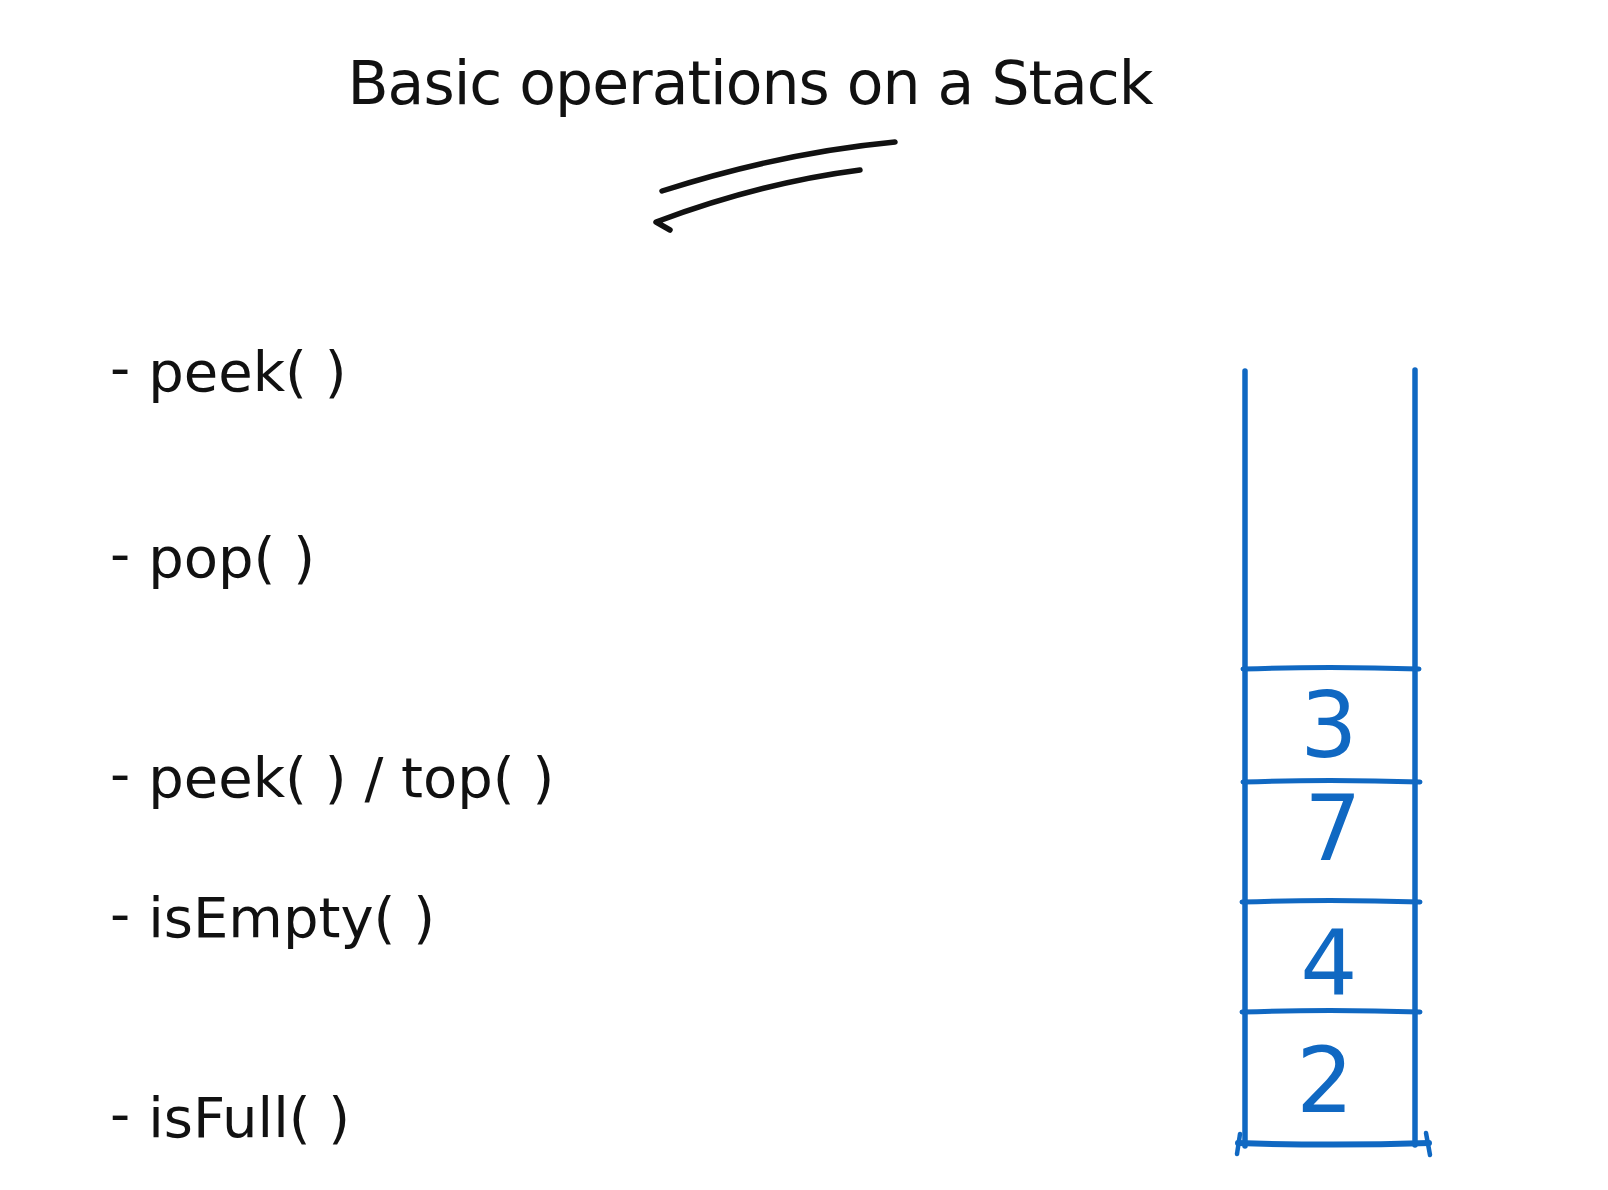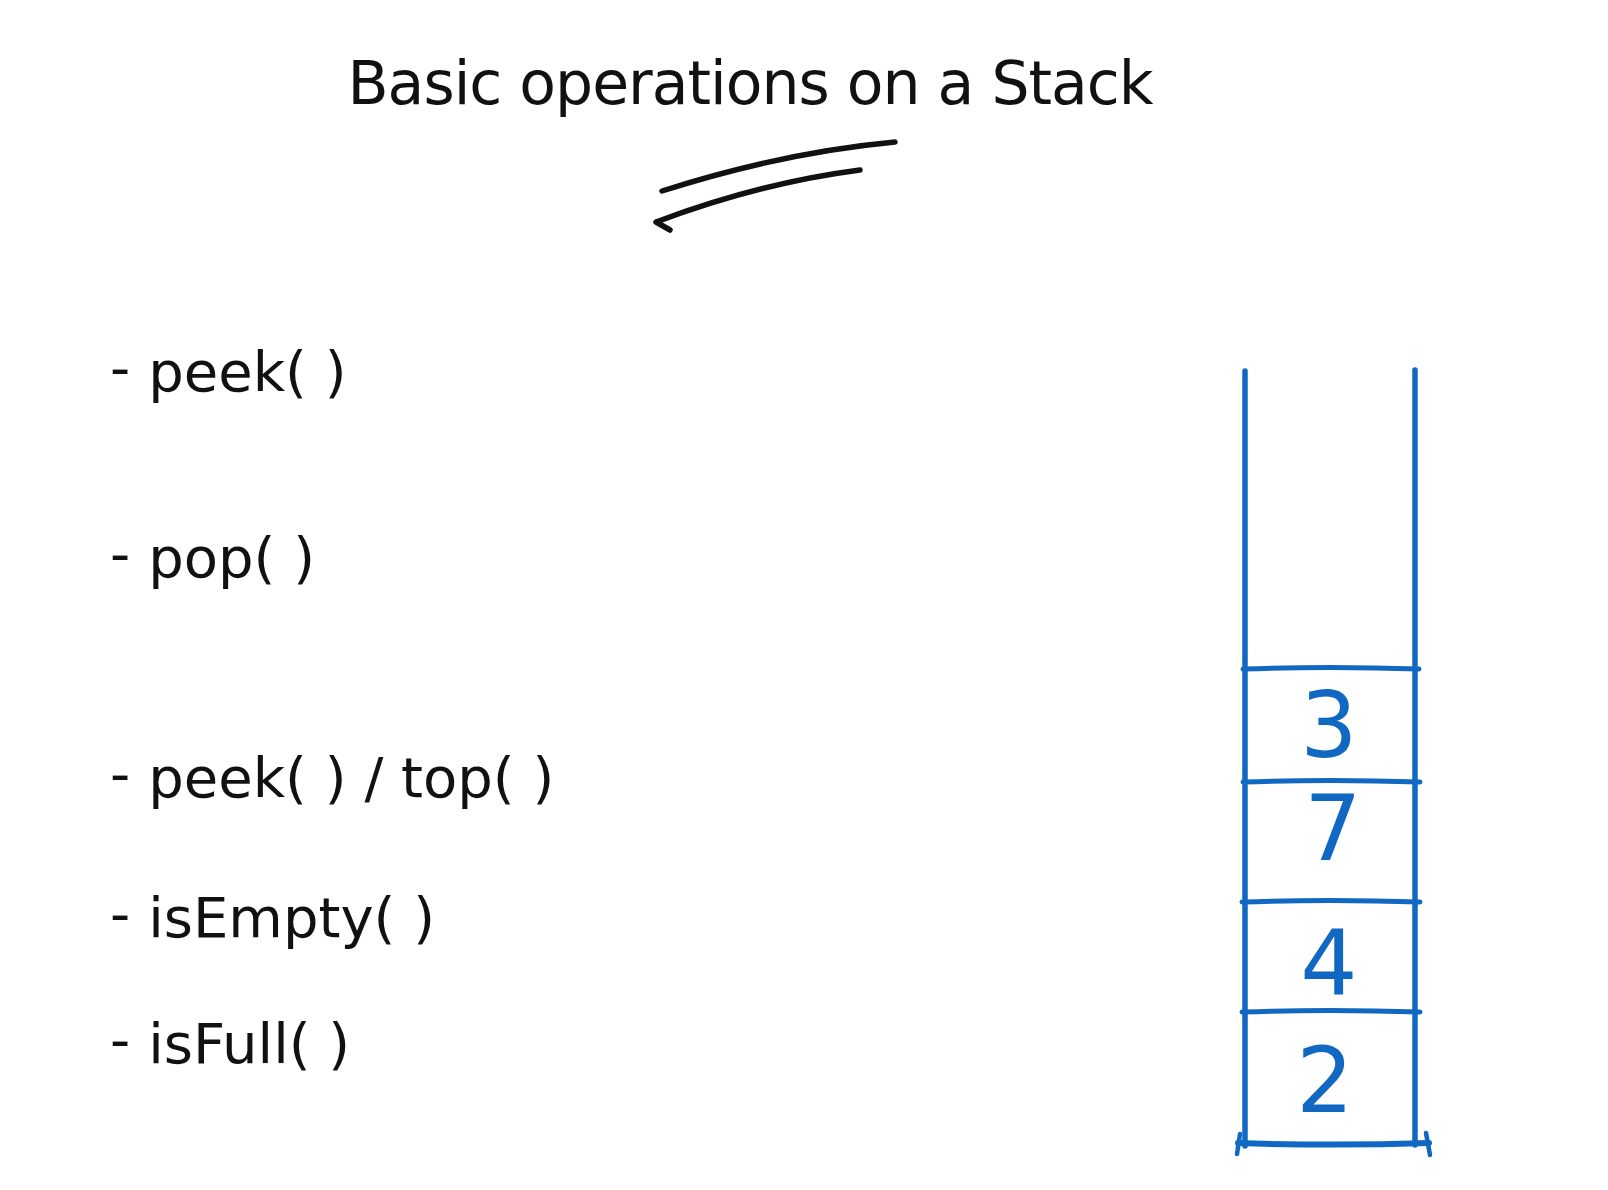--- a/index.html
+++ b/index.html
@@ -55,21 +55,21 @@
   }
   .op .dash {
     display: inline-block;
     margin-right: 18px;
     transform: translateY(-4px);
   }
   .op-1 { top: 338px; }
   .op-2 { top: 524px; text-align: center; }
   .op-3 { top: 744px; }
   .op-4 { top: 884px; text-align: right; }
-  .op-5 { top: 1010px; }
+  .op-5 { top: 1084px; }
   .stack-svg {
     position: absolute;
     left: 1228px;
     top: 355px;
     width: 214px;
     height: 810px;
   }
   .stack-svg path {
     fill: none;
     stroke: var(--blue);

